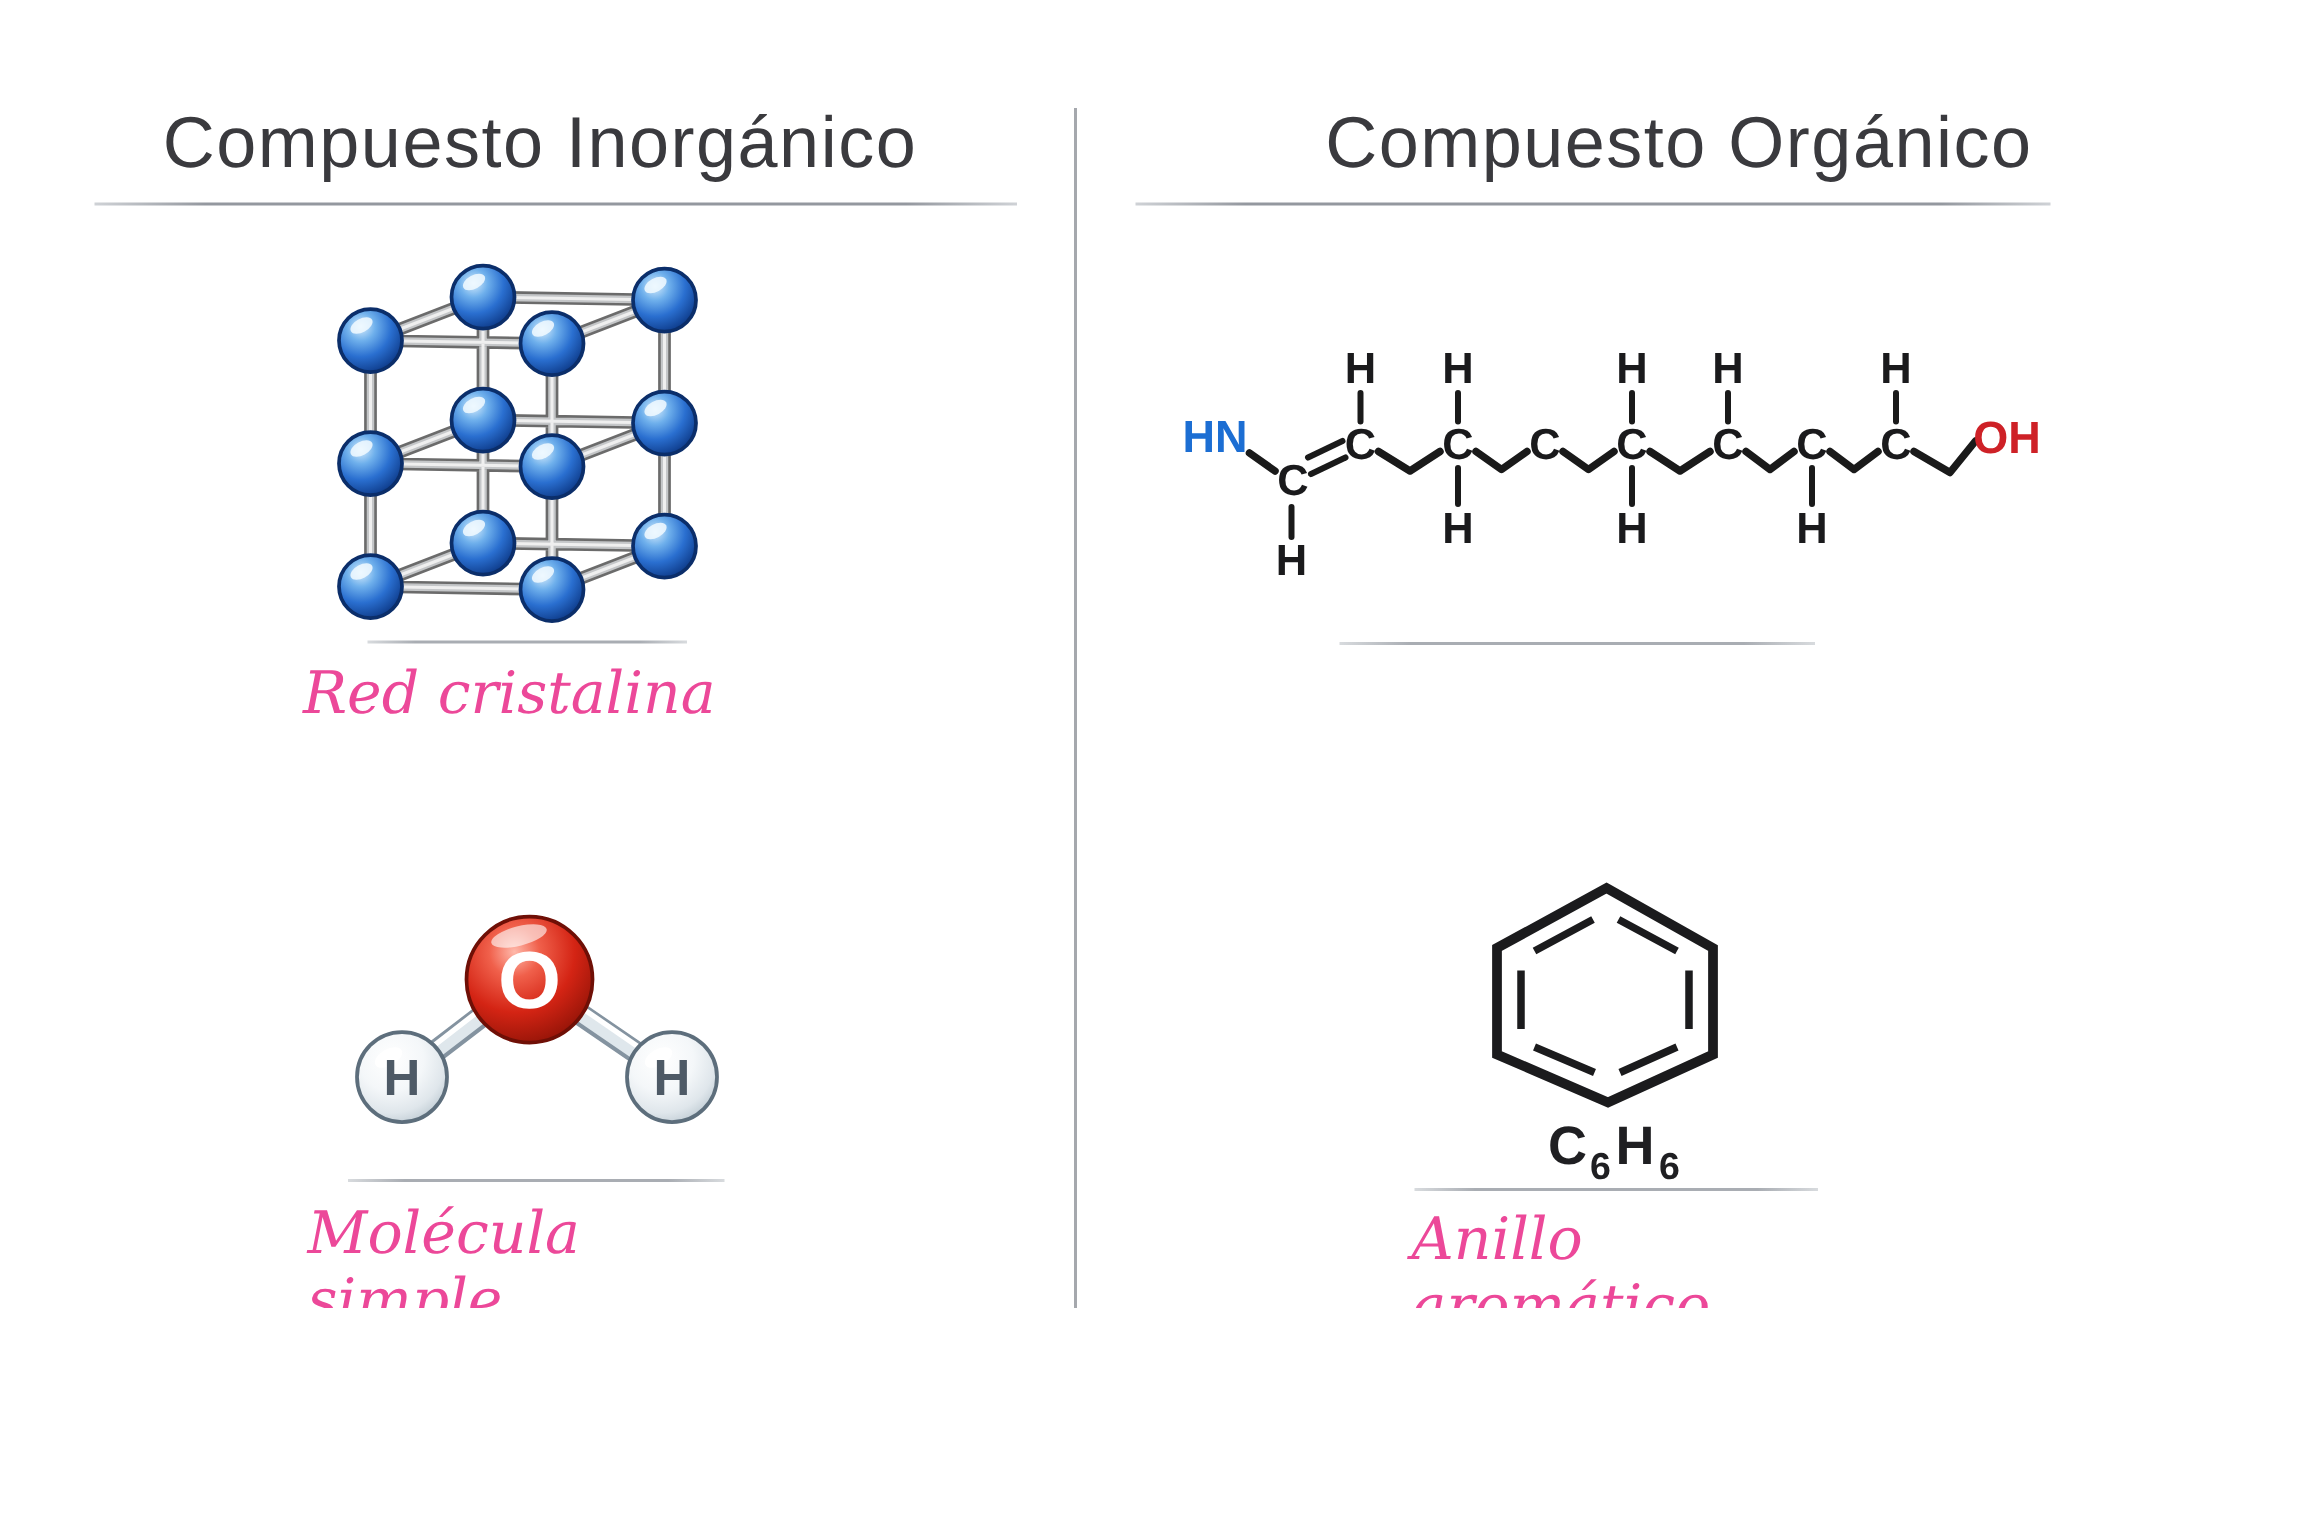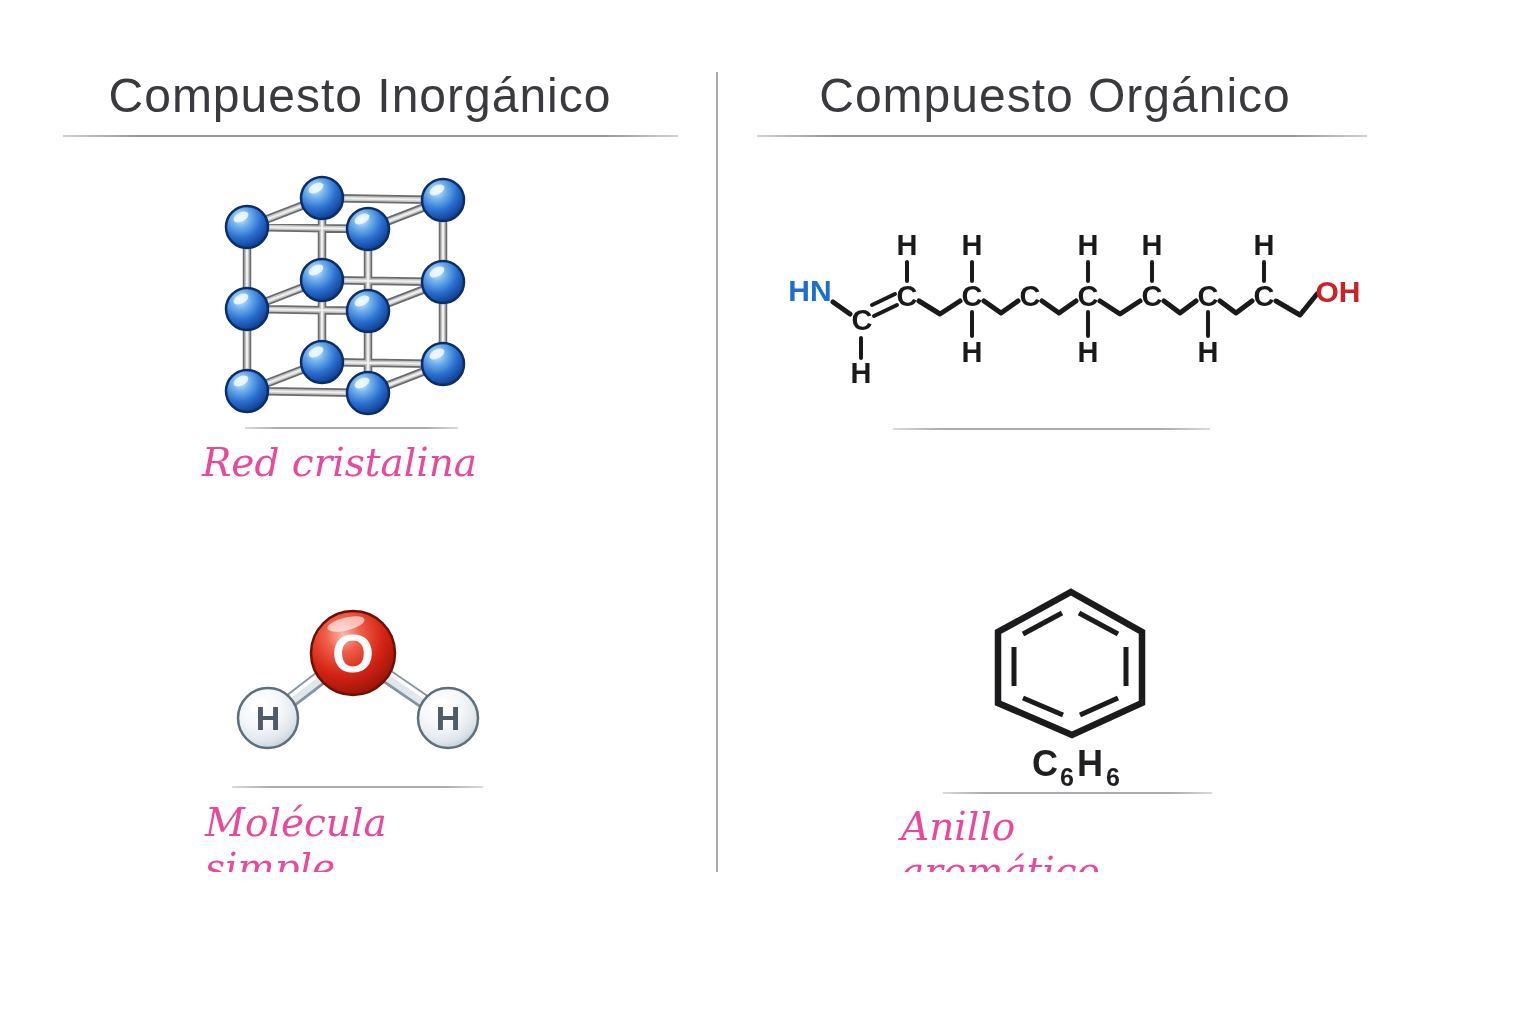--- a/index.html
+++ b/index.html
@@ -1,31 +1,31 @@
 <!DOCTYPE html>
 <html><head>
 <meta charset="utf-8">
 <style>
   html,body{margin:0;padding:0;background:#ffffff;}
   .canvas{position:relative;width:1536px;height:872px;background:#ffffff;overflow:hidden;
           font-family:"Liberation Sans",sans-serif;}
   .title{position:absolute;font-size:48px;color:#3a3a3e;text-align:center;letter-spacing:1px;
          font-family:"Liberation Sans",sans-serif;}
   #title-left{left:60px;top:68px;width:600px;}
-  #title-right{left:755px;top:68px;width:600px;}
+  #title-right{left:755px;top:68px;width:600px;text-align:right;}
   .rule{position:absolute;height:2px;background:linear-gradient(90deg,#cfd2d6,#94989f 12%,#94989f 88%,#cfd2d6);}
   #rule-left{left:63px;top:135px;width:615px;}
   #rule-right{left:757px;top:135px;width:610px;}
   .divider{position:absolute;left:716px;top:72px;width:2px;height:868px;background:#a5a8ad;}
   .caption{position:absolute;font-family:"DejaVu Serif","Liberation Serif",serif;font-style:italic;
            font-size:39px;color:#ec4899;}
   #caption-lattice{left:202px;top:440px;width:300px;}
   #caption-water{left:205px;top:800px;width:300px;}
   #caption-chain{left:902px;top:441px;width:300px;}
-  #caption-ring{left:901px;top:804px;width:300px;}
+  #caption-ring{left:941px;top:804px;width:300px;}
   .caption-rule{position:absolute;height:2px;background:linear-gradient(90deg,#d8dbde,#a9adb3 15%,#a9adb3 85%,#d8dbde);}
   #crule-lattice{left:245px;top:427px;width:213px;}
   #crule-water{left:232px;top:786px;width:251px;}
   #crule-chain{left:893px;top:428px;width:317px;}
   #crule-ring{left:943px;top:792px;width:269px;}
   svg.fig{position:absolute;left:0;top:0;}
   .rodA{stroke:#6b6b6b;stroke-width:8.5;fill:none;stroke-linecap:round;}
   .rodB{stroke:#c4c6c8;stroke-width:5;fill:none;stroke-linecap:round;}
   .rodC{stroke:#efefef;stroke-width:2;fill:none;stroke-linecap:round;}
   .wrodA{stroke:#8493a0;stroke-width:15;stroke-linecap:round;}

